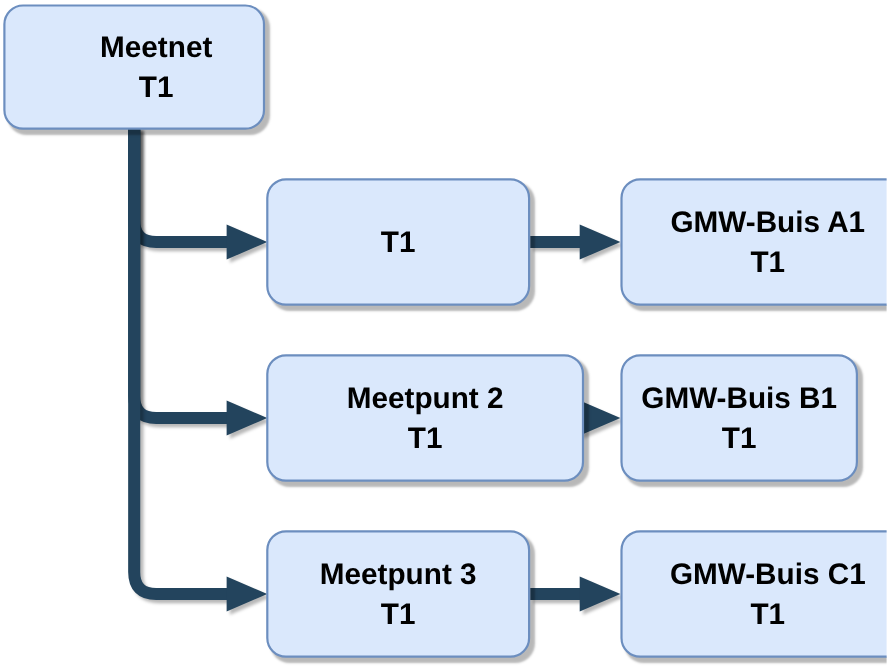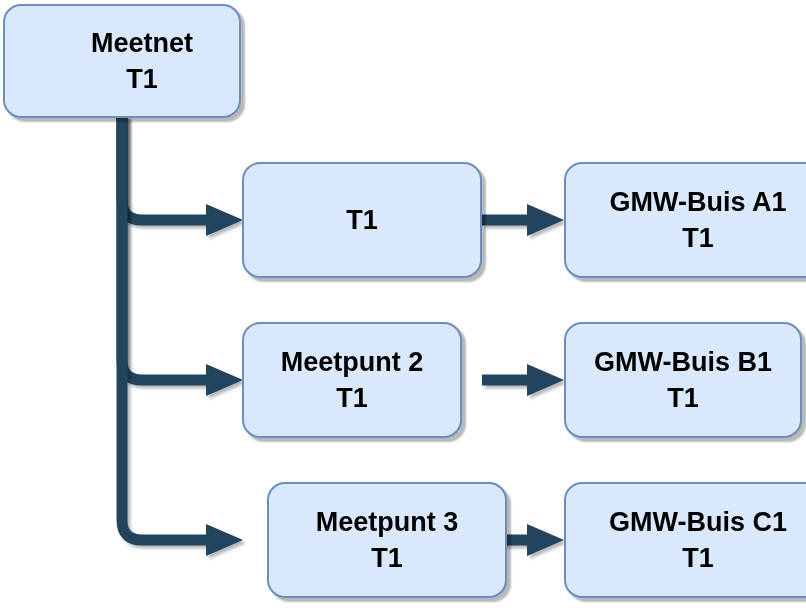--- a/index.html
+++ b/index.html
@@ -52,24 +52,24 @@
     justify-content: center;
     text-align: center;
     color: var(--text);
     font-weight: bold;
     font-size: 27px;
     line-height: 36px;
   }
   
   .n-meetnet   { left: 3px;   top: 4px;   width: 238px; height: 114px; padding-left: 40px; }
   .n-meetpunt1 { left: 242px; top: 162px; width: 240px; height: 116px; }
-  .n-meetpunt2 { left: 242px; top: 322px; width: 220px; height: 116px; }
-  .n-meetpunt3 { left: 242px; top: 482px; width: 240px; height: 116px; margin-left: 25px; }
+  .n-meetpunt2 { left: 242px; top: 322px; width: 289px; height: 116px; }
+  .n-meetpunt3 { left: 242px; top: 482px; width: 240px; height: 116px; }
   .n-buisA1    { left: 564px; top: 162px; width: 268px; height: 116px; }
-  .n-buisB1    { left: 564px; top: 322px; width: 238px; height: 116px; }
+  .n-buisB1    { left: 564px; top: 322px; width: 216px; height: 116px; }
   .n-buisC1    { left: 564px; top: 482px; width: 268px; height: 116px; }
 </style>
 </head>
 <body>
 
 <div class="canvas">
 
   <svg class="edges" viewBox="0 0 806 608" xmlns="http://www.w3.org/2000/svg">
     <g class="edge">
       <path d="M122,116 L122,200 Q122,220 142,220 L207,220"></path>

